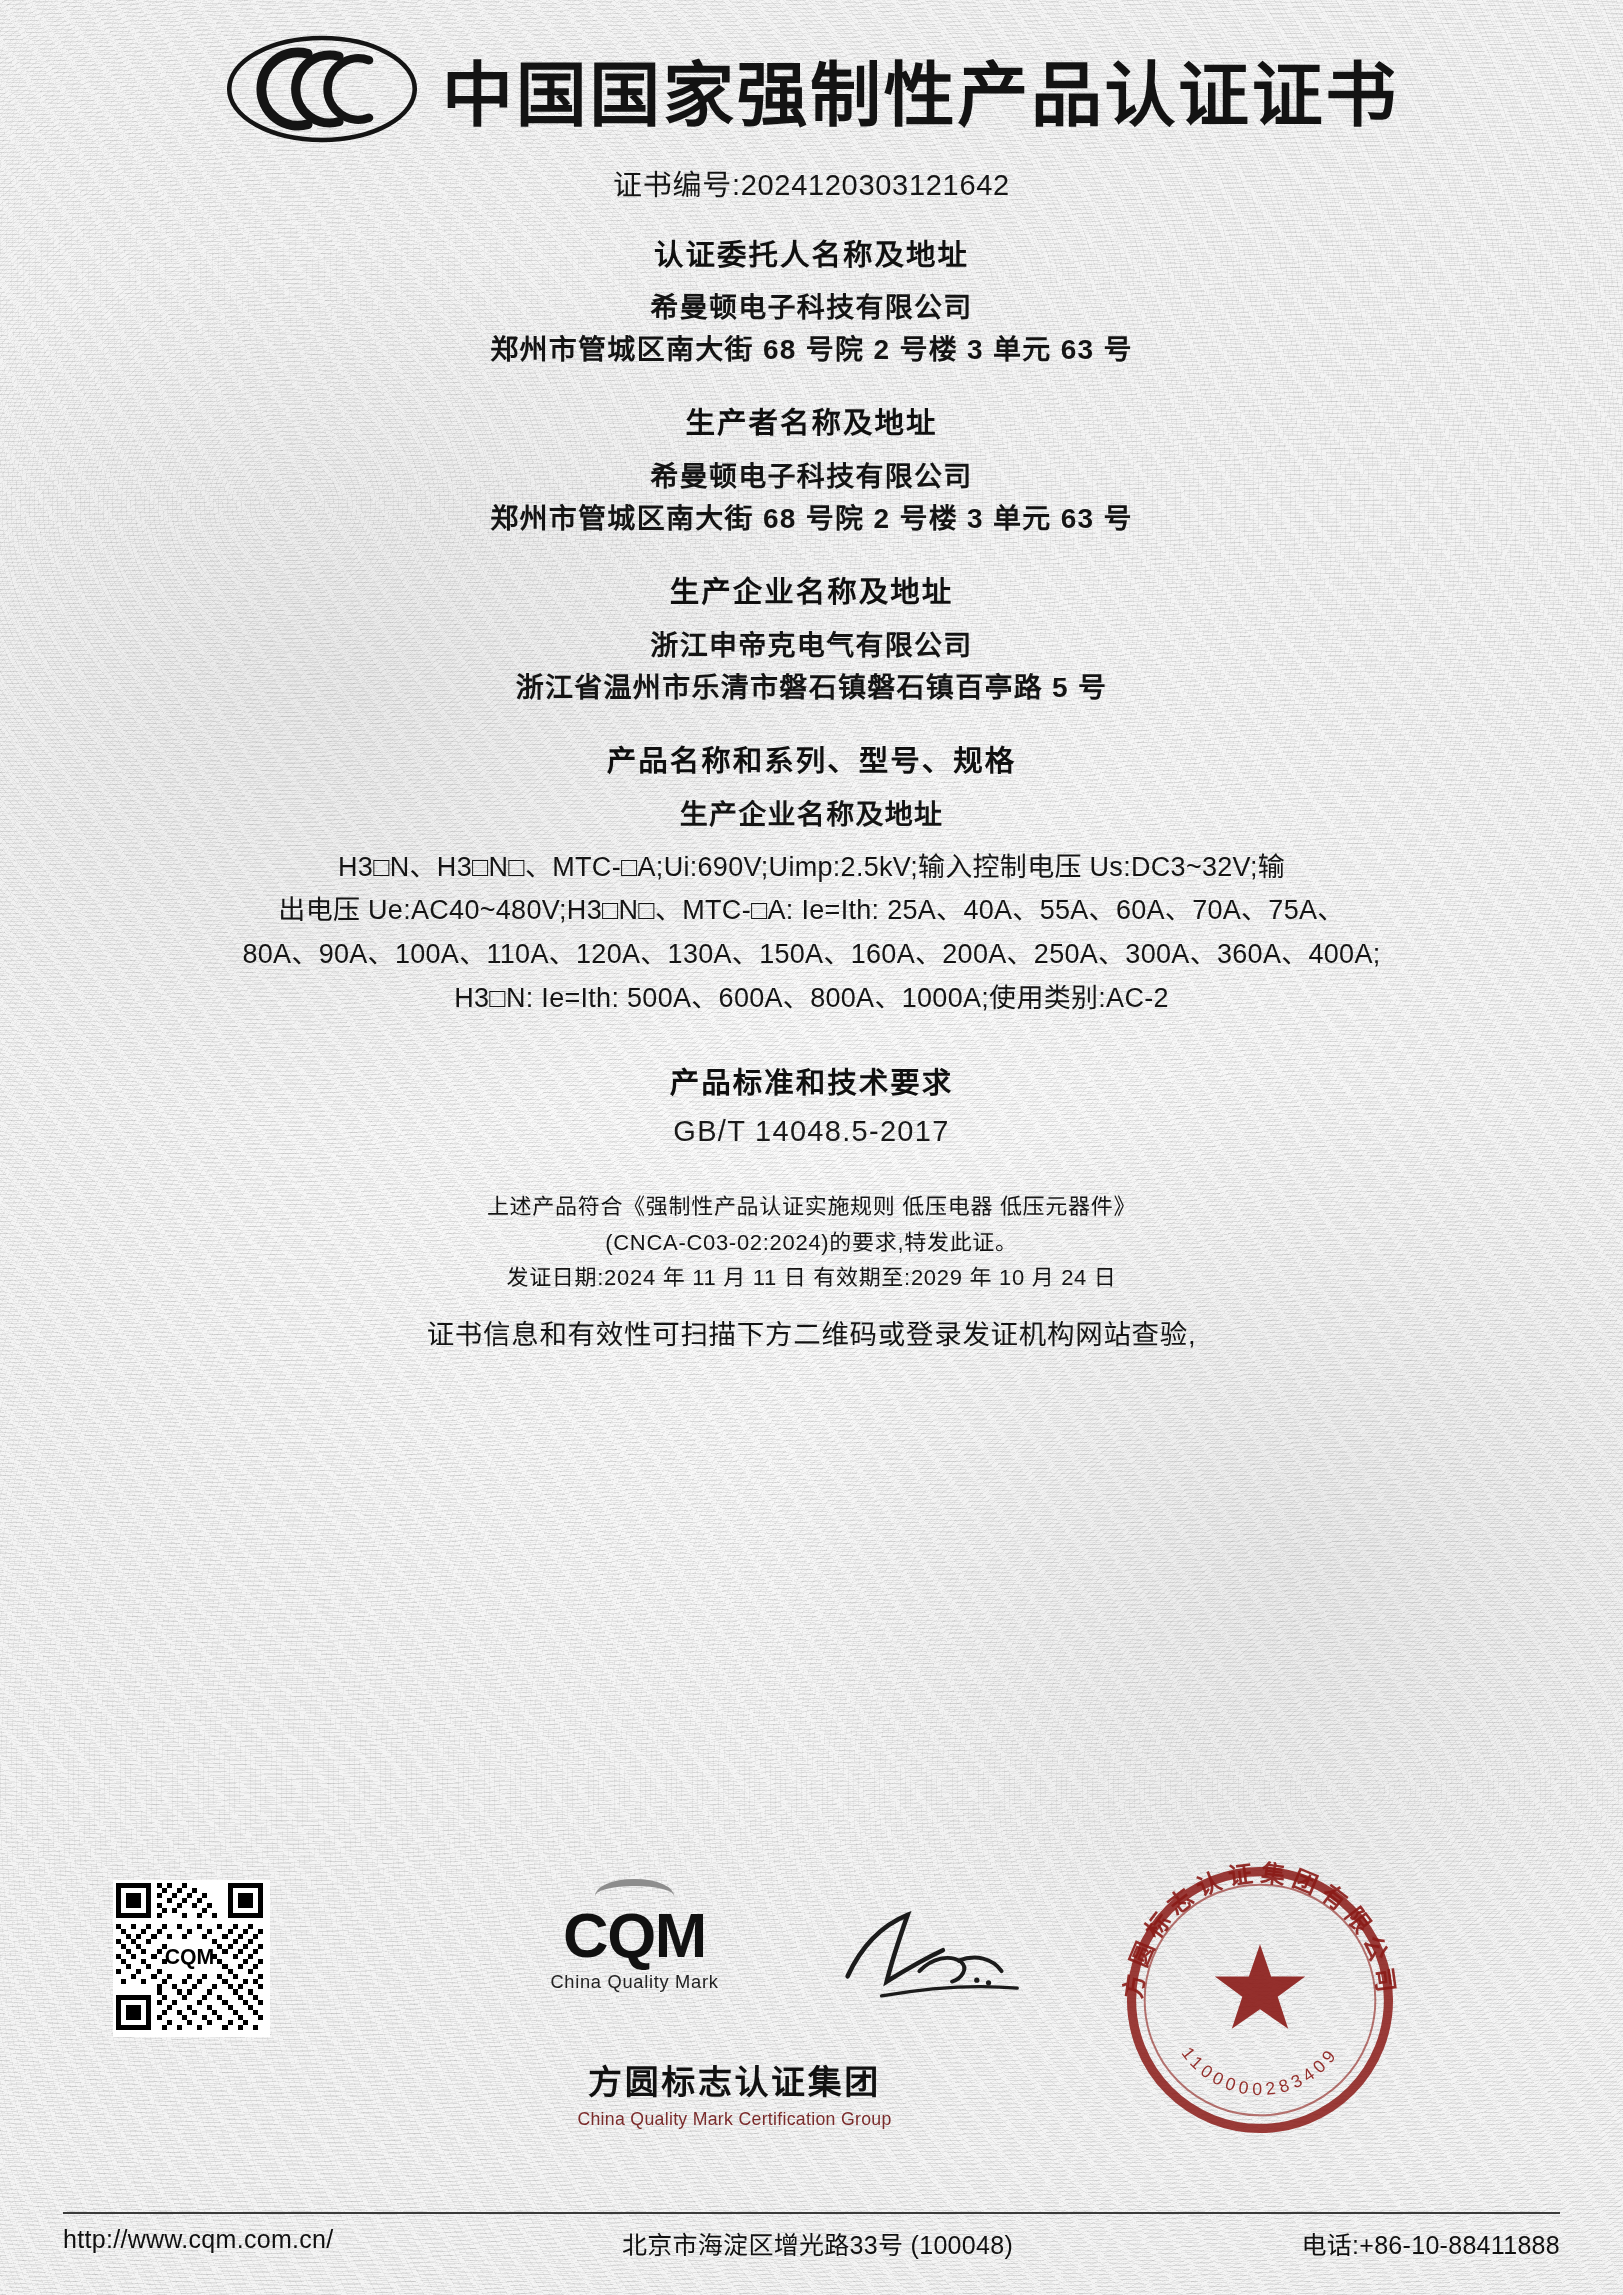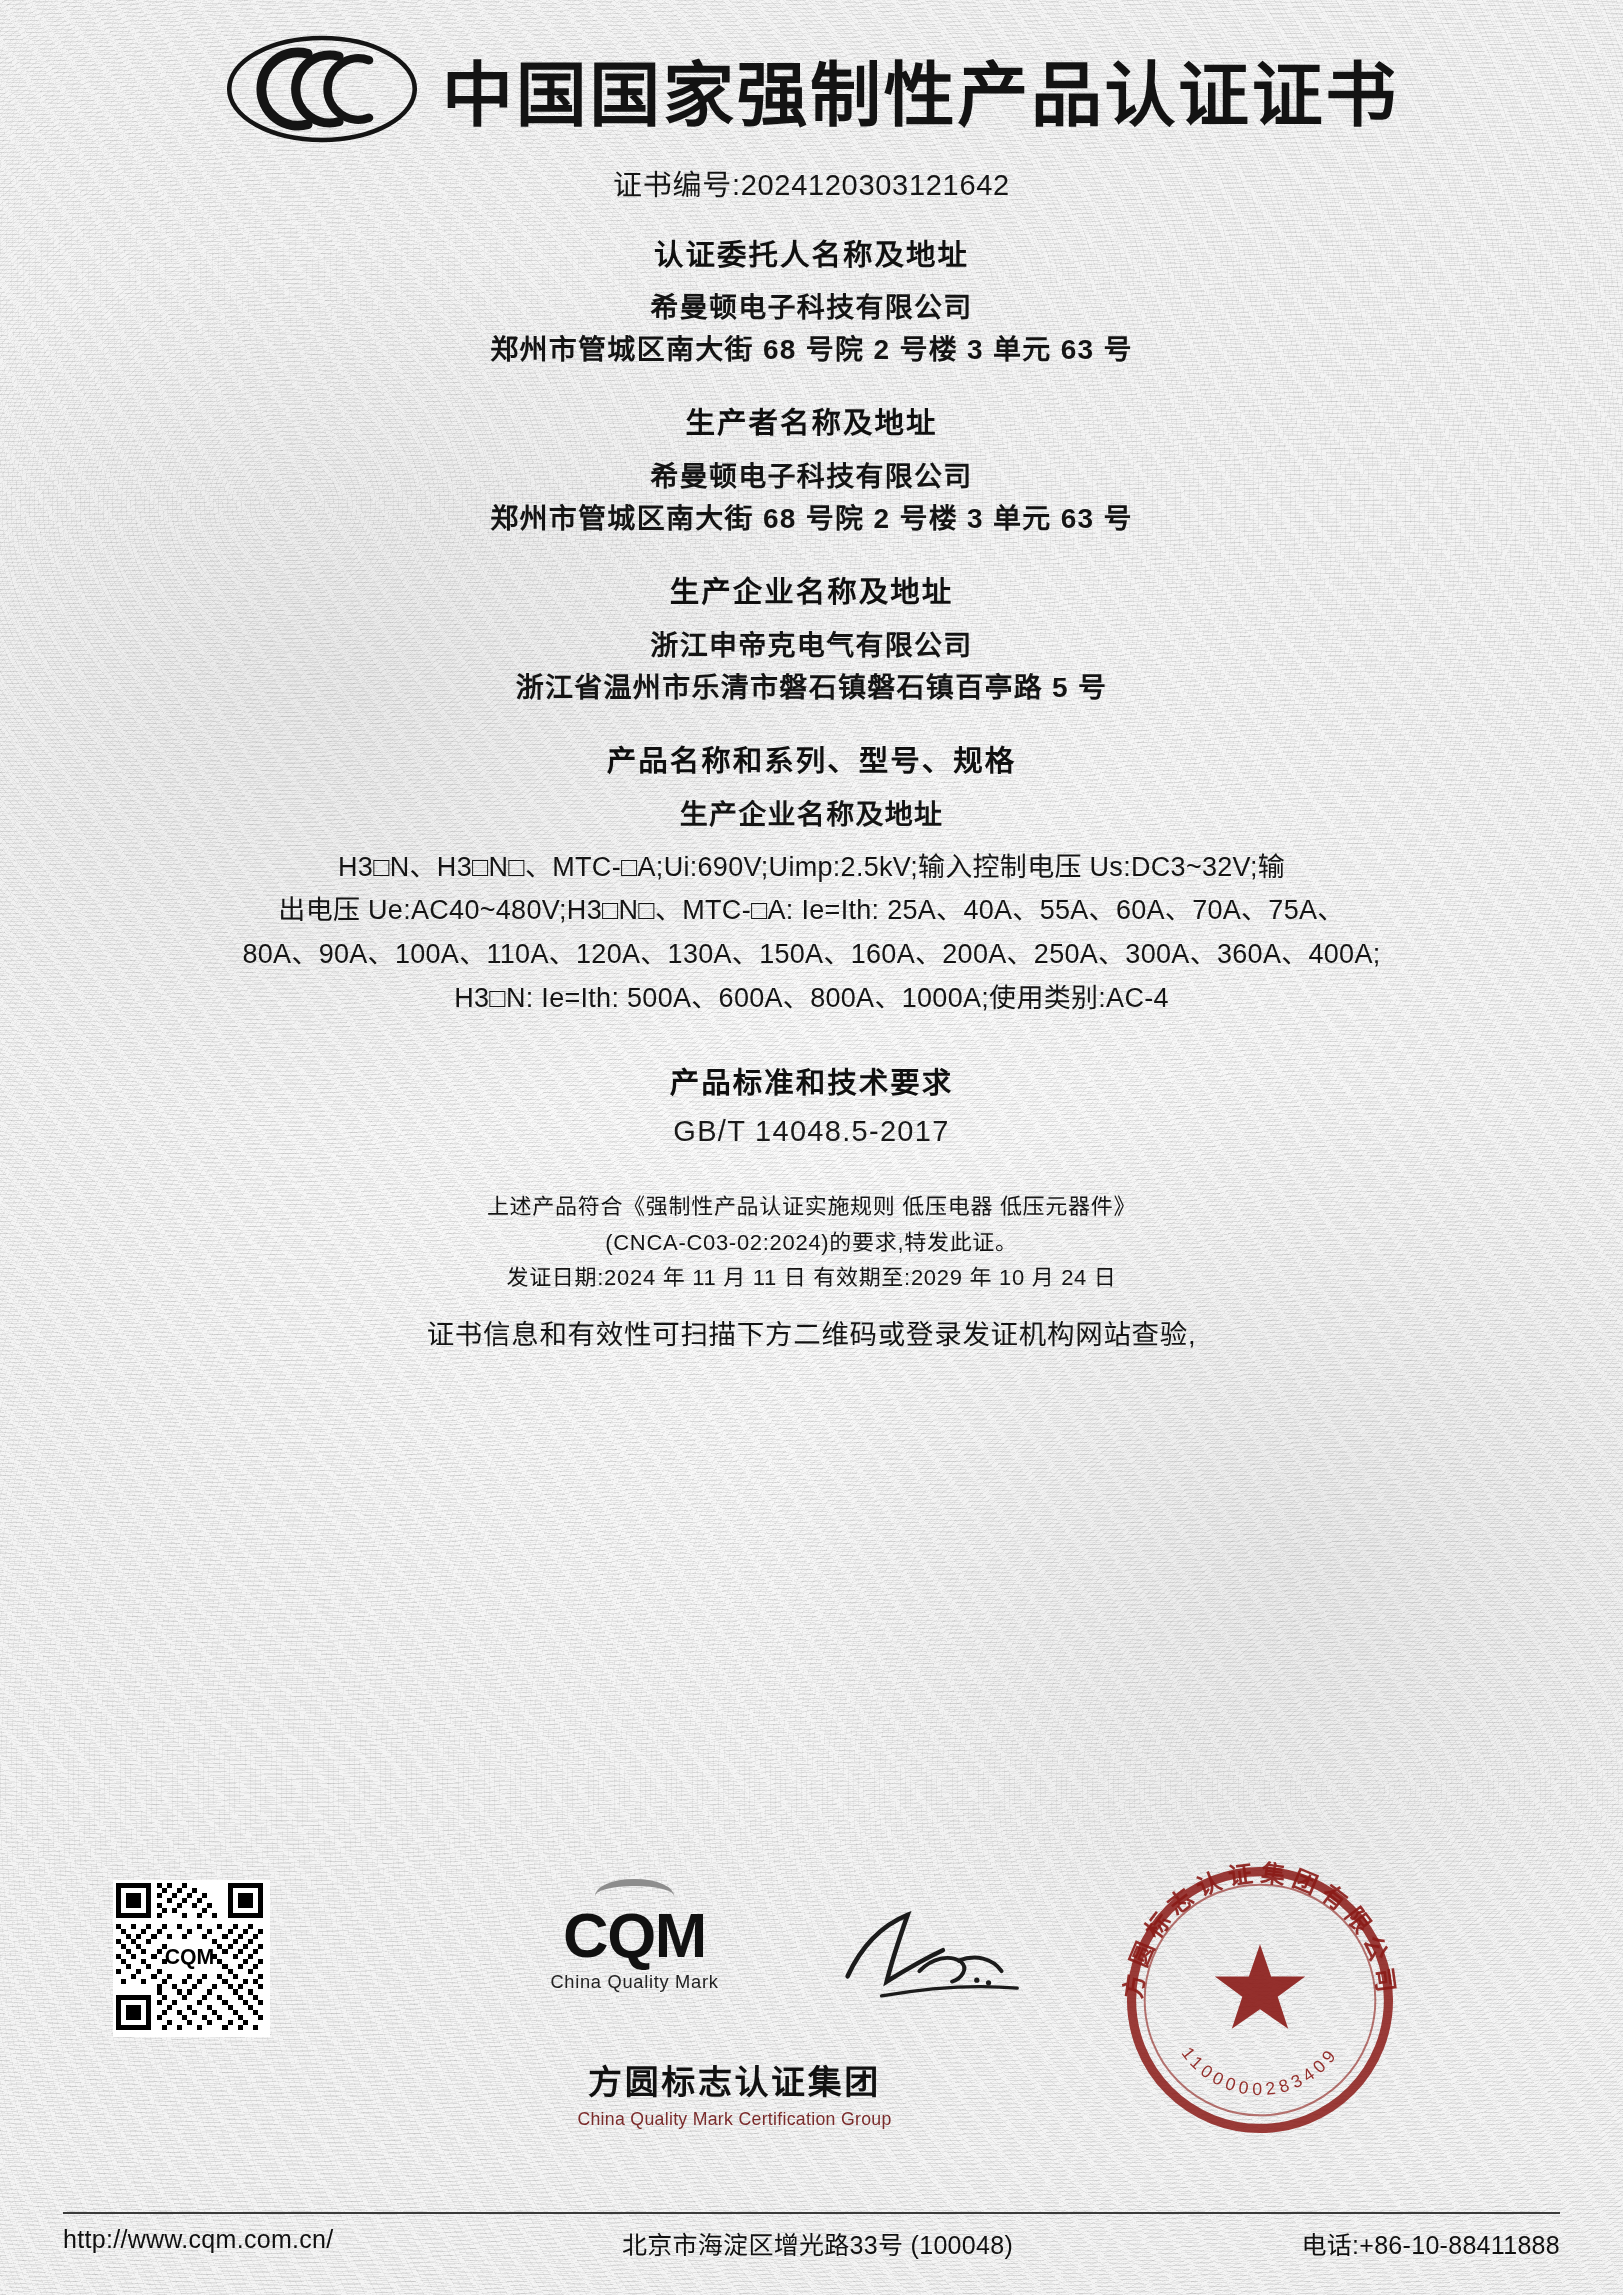--- a/index.html
+++ b/index.html
@@ -288,21 +288,21 @@
       <div class="section-line">浙江省温州市乐清市磐石镇磐石镇百亭路 5 号</div>
     </div>
 
     <div class="section">
       <div class="section-title">产品名称和系列、型号、规格</div>
       <div class="section-line">生产企业名称及地址</div>
       <div class="spec-block">
         <div class="spec-line">H3□N、H3□N□、MTC-□A;Ui:690V;Uimp:2.5kV;输入控制电压 Us:DC3~32V;输</div>
         <div class="spec-line">出电压 Ue:AC40~480V;H3□N□、MTC-□A: Ie=Ith: 25A、40A、55A、60A、70A、75A、</div>
         <div class="spec-line">80A、90A、100A、110A、120A、130A、150A、160A、200A、250A、300A、360A、400A;</div>
-        <div class="spec-line">H3□N: Ie=Ith: 500A、600A、800A、1000A;使用类别:AC-4</div>
+        <div class="spec-line">H3□N: Ie=Ith: 500A、600A、800A、1000A;使用类别:AC-2</div>
       </div>
     </div>
 
     <div class="section std-section">
       <div class="section-title">产品标准和技术要求</div>
       <div class="std-value">GB/T 14048.5-2017</div>
     </div>
 
     <div class="statement">
       <div class="statement-line">上述产品符合《强制性产品认证实施规则 低压电器 低压元器件》</div>

